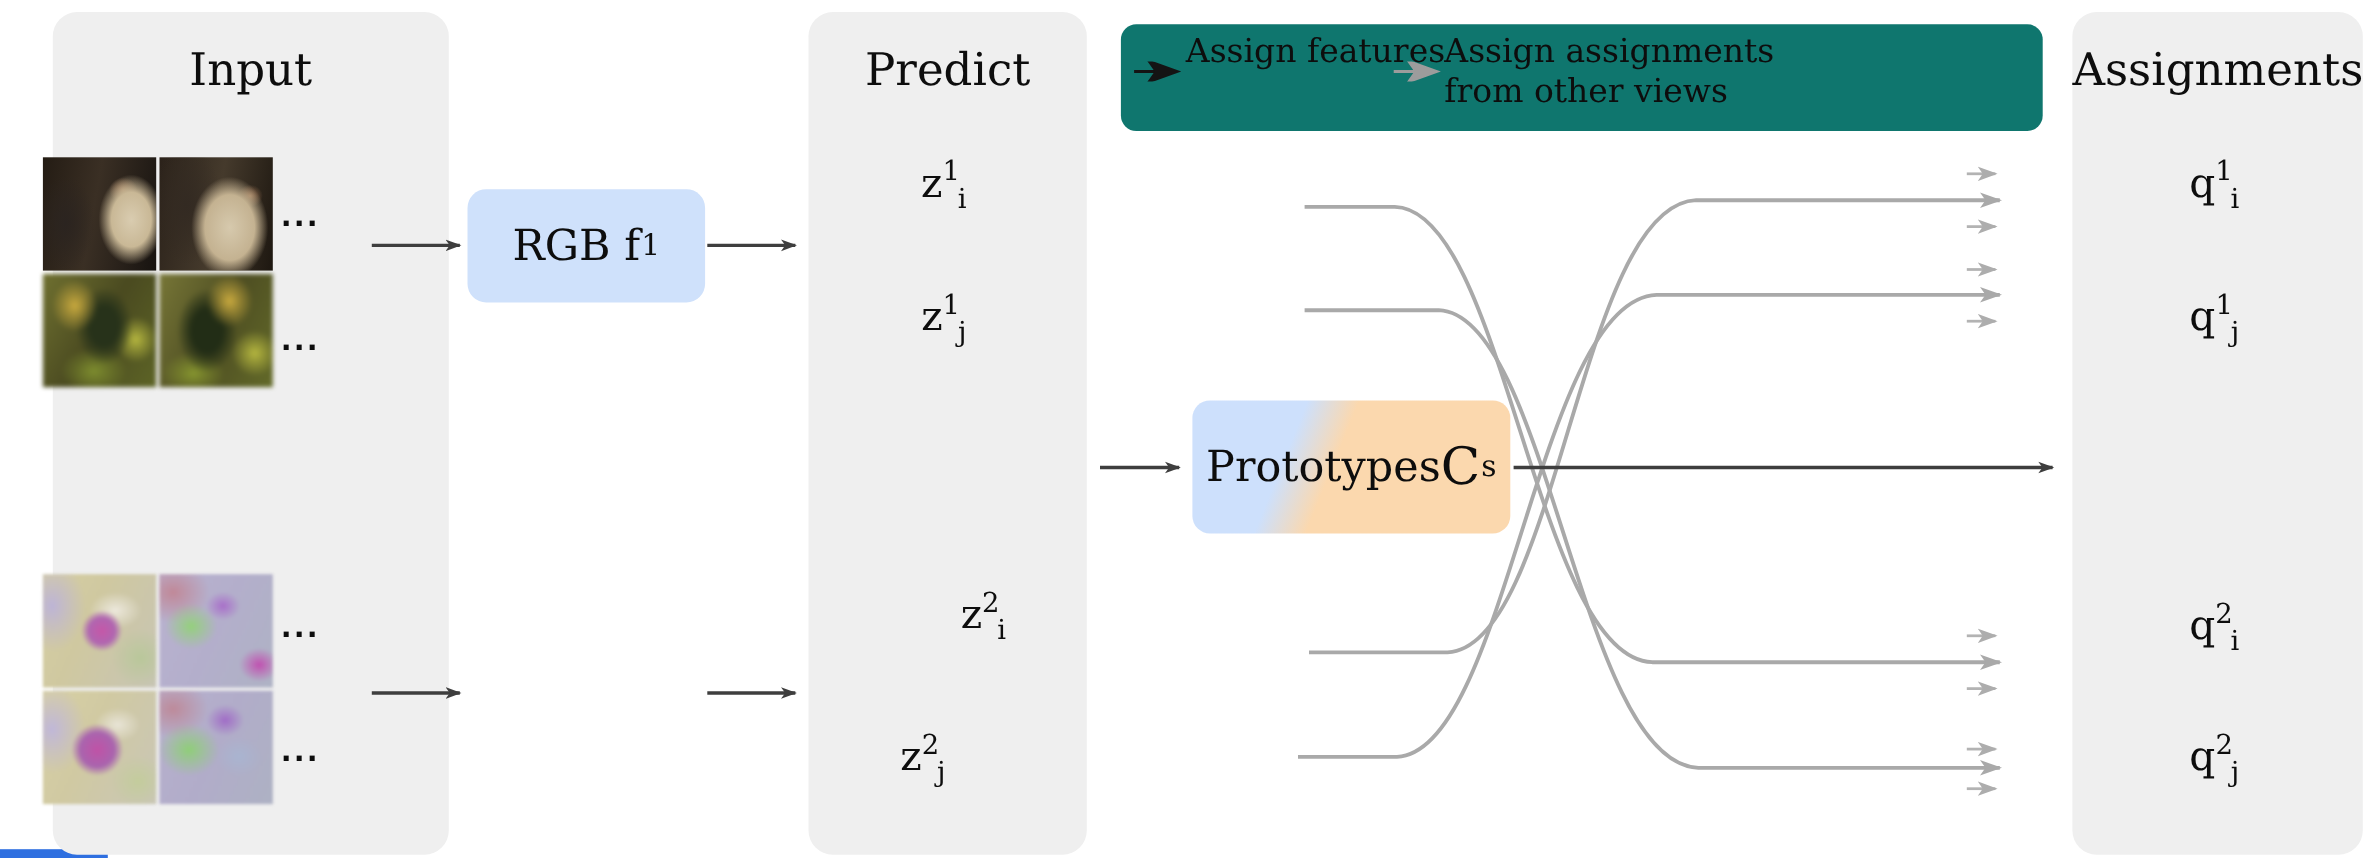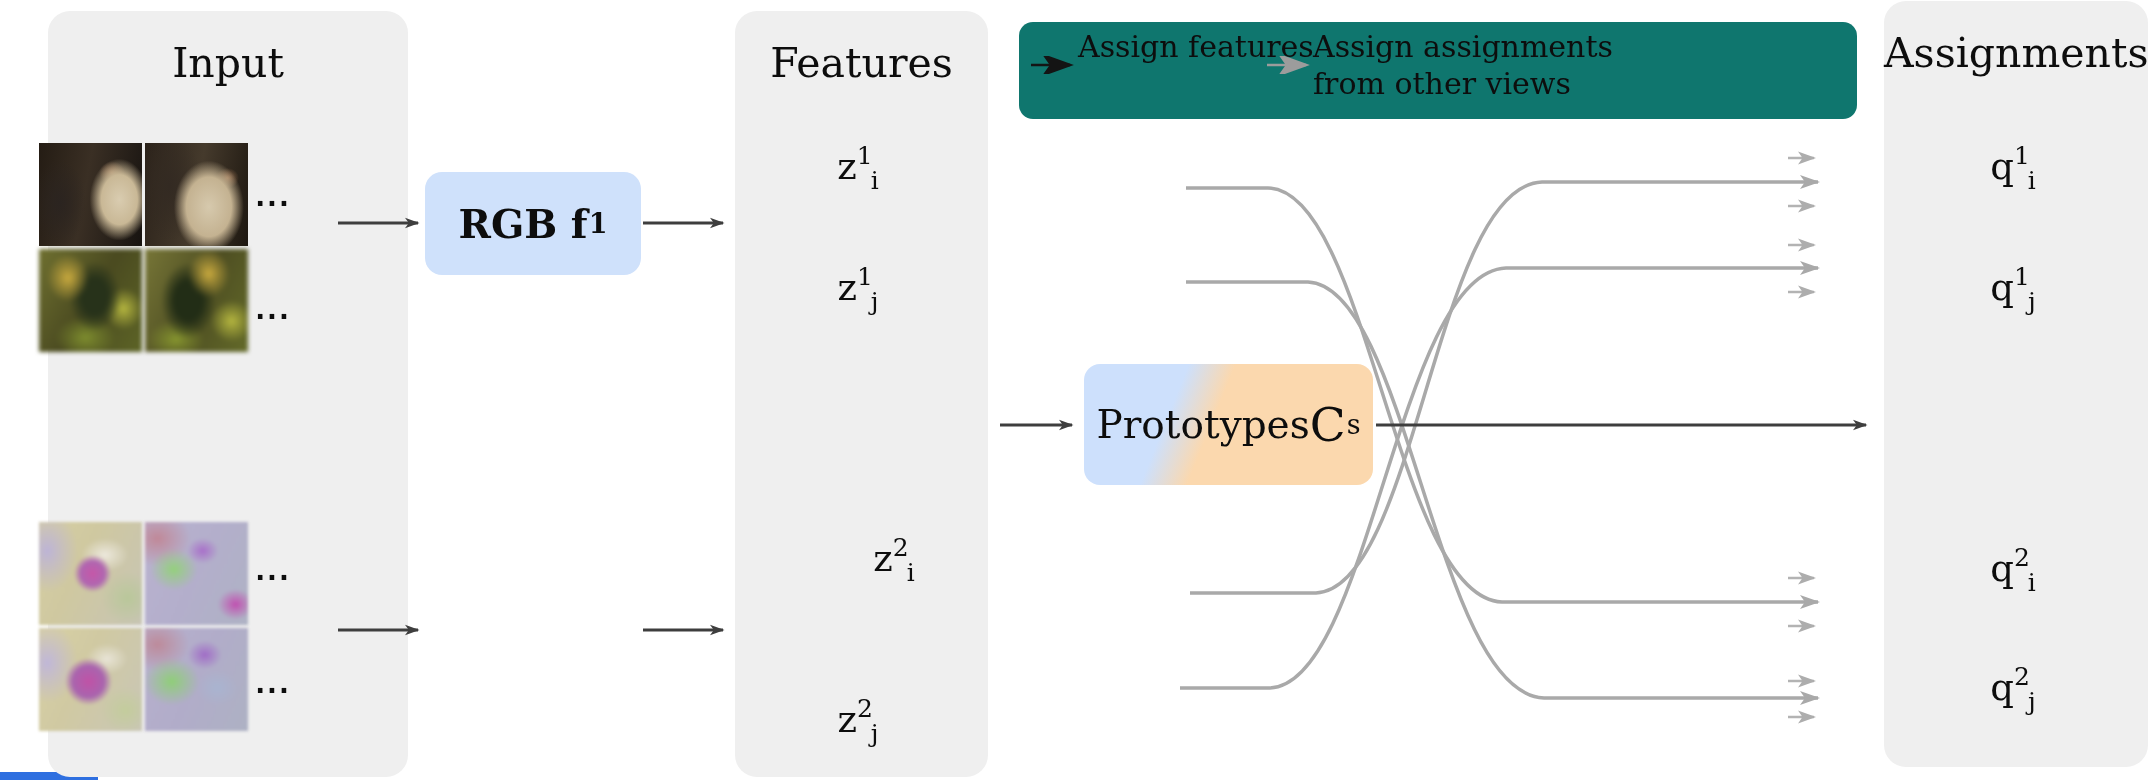--- a/index.html
+++ b/index.html
@@ -4,41 +4,41 @@
 <style>
   html,body{margin:0;padding:0;background:#ffffff;}
   .stage{
     position:relative;width:2154px;height:780px;overflow:hidden;
     font-family:"DejaVu Serif","Liberation Serif",serif;color:#0d0d0d;
     background:#ffffff;
   }
   .panel{position:absolute;background:#efefef;border-radius:22px;z-index:1;}
   #input-panel{left:8px;top:11px;width:360px;height:766px;margin-left:40px;}
   #features-panel{left:735px;top:11px;width:253px;height:766px;}
-  #assignments-panel{left:1884px;top:1px;width:264px;height:766px;}
+  #assignments-panel{left:1884px;top:11px;width:264px;height:766px;}
   .panel-title{
     position:absolute;top:30px;left:0;width:100%;text-align:center;
     font-size:41px;line-height:1.1;
   }
   .legend-box{
     position:absolute;left:1019px;top:22px;width:838px;height:97px;
     background:#0f766e;border-radius:14px;z-index:1;
   }
   .legend-text{position:absolute;top:6px;font-size:30px;line-height:37px;}
   .legend-arrow{position:absolute;top:34px;}
   .mathlabel{
     position:absolute;transform:translate(-50%,-50%);
     font-size:37px;white-space:nowrap;z-index:2;
   }
   .msup{font-size:25px;vertical-align:15px;}
   .msub{font-size:25px;vertical-align:-10px;margin-left:-2px;}
   .encbox{
     position:absolute;left:425px;width:216px;height:103px;border-radius:17px;
     display:flex;align-items:center;justify-content:center;
-    font-size:39px;z-index:2;font-weight:bold;
+    font-size:39px;z-index:2;
   }
   #rgb-box{top:172px;background:#cfe1fb;}
   #flow-box{top:579px;background:#fcd9b1;}
   .bsub{font-size:27px;vertical-align:-10px;margin-left:1px;}
   #prototypes-box{
     position:absolute;left:1084px;top:364px;width:289px;height:121px;border-radius:16px;
     background:linear-gradient(112deg,#cde0fc 31%,#fbd8ae 45%);
     display:flex;align-items:center;justify-content:center;
     font-size:39px;z-index:2;
   }
@@ -117,26 +117,26 @@
   <div class="thumb softer" id="thumb-flow-1a"></div>
   <div class="thumb softer" id="thumb-flow-1b"></div>
   <div class="thumb softer" id="thumb-flow-2a"></div>
   <div class="thumb softer" id="thumb-flow-2b"></div>
   <div class="dots" style="left:273px;top:197px;">...</div>
   <div class="dots" style="left:273px;top:310px;">...</div>
   <div class="dots" style="left:273px;top:571px;">...</div>
   <div class="dots" style="left:273px;top:684px;">...</div>
 
   <div class="panel" id="features-panel">
-    <div class="panel-title">Features</div>
+    <div class="panel-title">Predict</div>
   </div>
   <div class="mathlabel" style="left:858px;top:168px;"><span>z</span><span class="msup">1</span><span class="msub">i</span></div>
   <div class="mathlabel" style="left:858px;top:289px;"><span>z</span><span class="msup">1</span><span class="msub">j</span></div>
   <div class="mathlabel" style="left:858px;top:560px;margin-left:36px;"><span>z</span><span class="msup">2</span><span class="msub">i</span></div>
-  <div class="mathlabel" style="left:858px;top:689px;margin-top:32px;"><span>z</span><span class="msup">2</span><span class="msub">j</span></div>
+  <div class="mathlabel" style="left:839px;top:689px;"><span>z</span><span class="msup">2</span><span class="msub">j</span></div>
 
   <div class="panel" id="assignments-panel">
     <div class="panel-title">Assignments</div>
   </div>
   <div class="mathlabel" style="left:2013px;top:168px;"><span>q</span><span class="msup">1</span><span class="msub">i</span></div>
   <div class="mathlabel" style="left:2013px;top:289px;"><span>q</span><span class="msup">1</span><span class="msub">j</span></div>
   <div class="mathlabel" style="left:2013px;top:570px;"><span>q</span><span class="msup">2</span><span class="msub">i</span></div>
   <div class="mathlabel" style="left:2013px;top:689px;text-align:center;"><span>q</span><span class="msup">2</span><span class="msub">j</span></div>
 
   <div class="legend-box">

